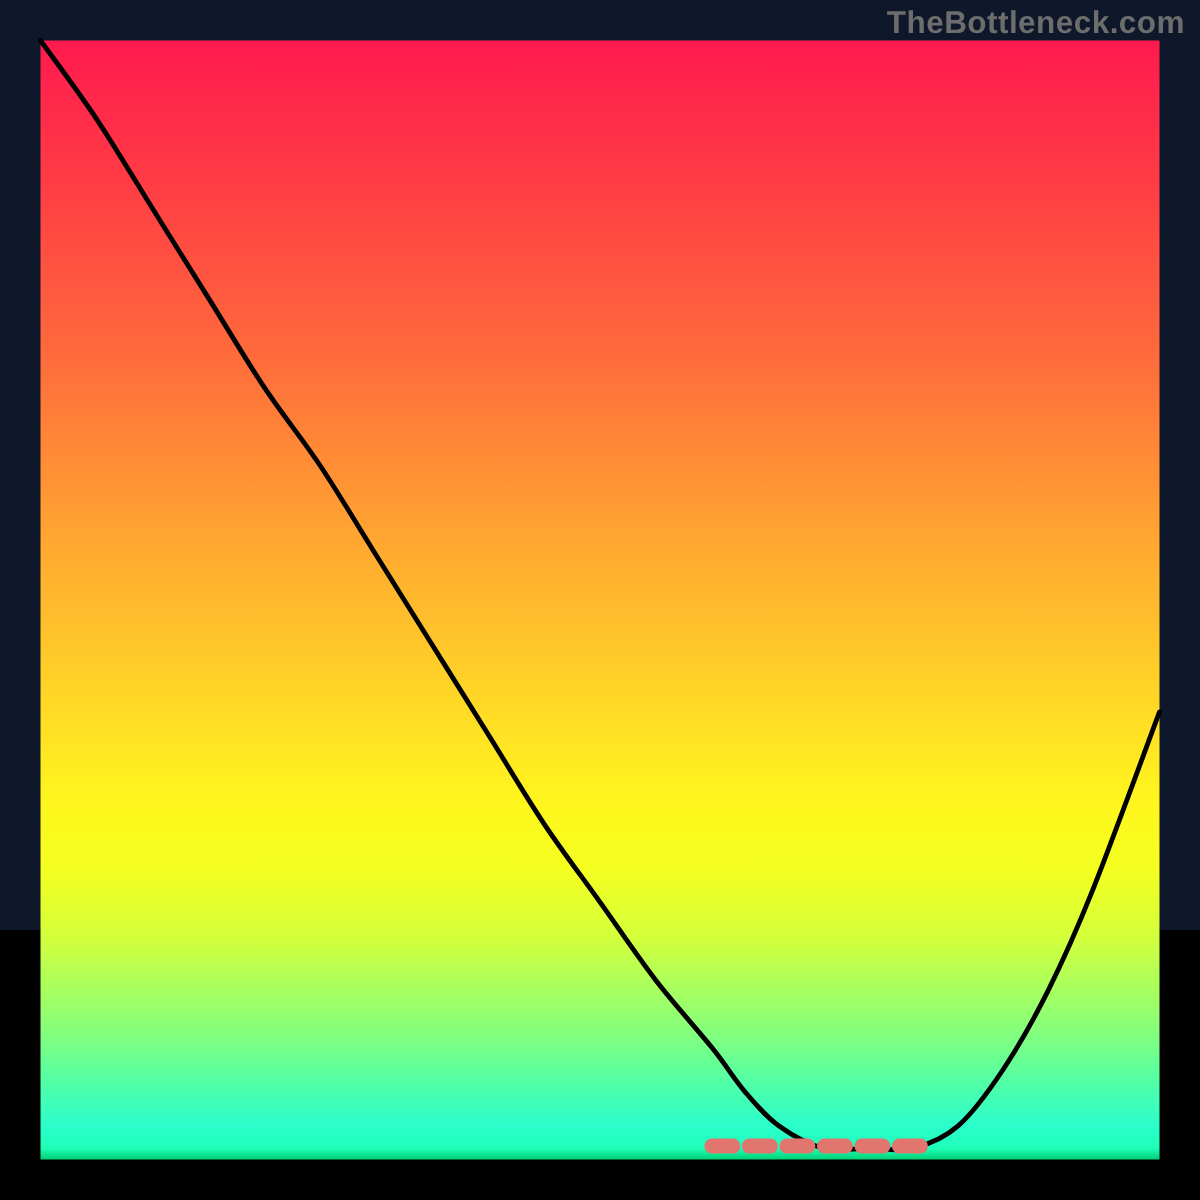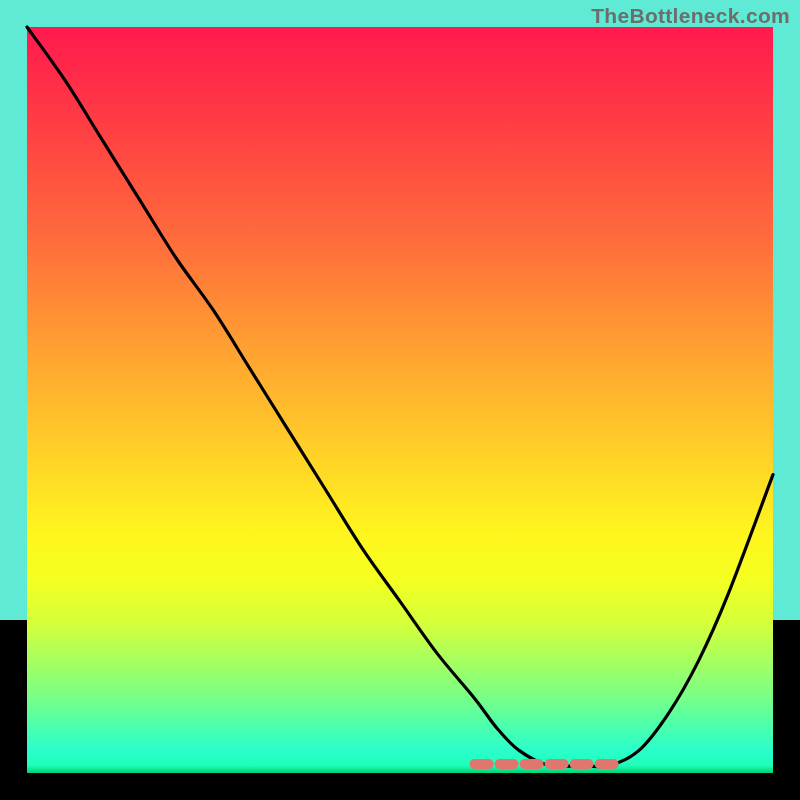--- a/index.html
+++ b/index.html
@@ -9,21 +9,21 @@
     height: 800px;
     background: #000;
     overflow: hidden;
   }
   .frame {
     position: absolute;
     left: 0;
     top: 0;
     width: 800px;
     height: 620px;
-    background: #5eead4;
+    background: #0f172a;
   }
   .plot-area {
     position: absolute;
     left: 27px;
     top: 27px;
     width: 746px;
     height: 746px;
     background: linear-gradient(to bottom,
       #ff1a4e 0%,
       #ff3a45 12%,

